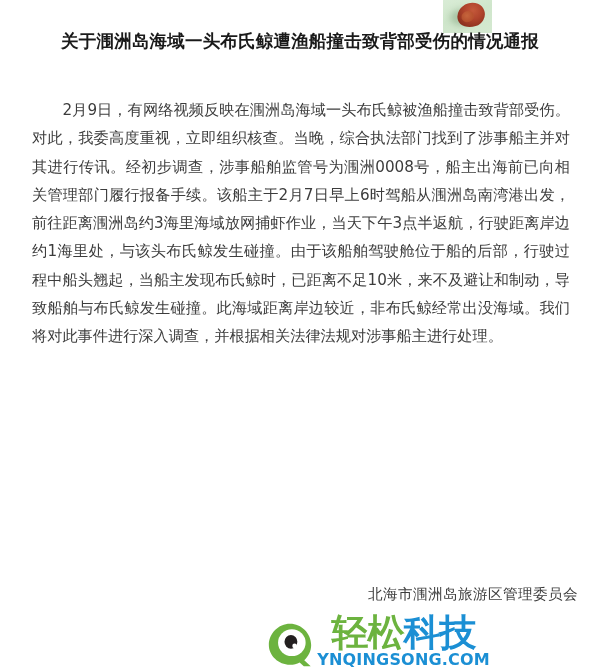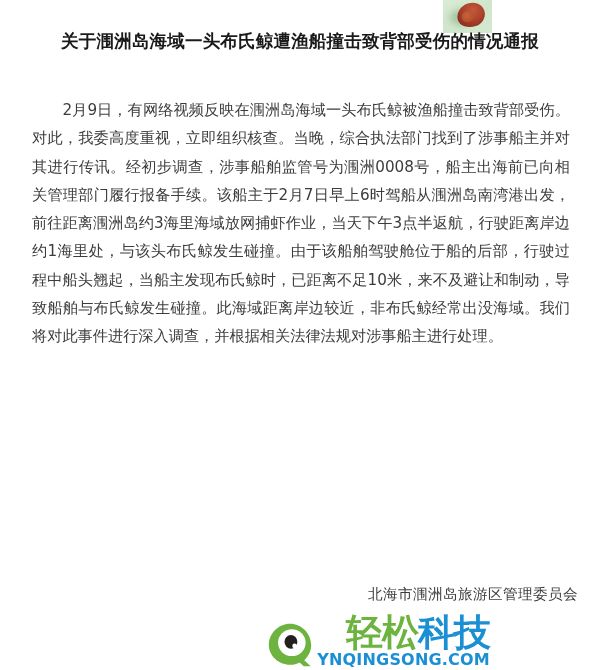--- a/index.html
+++ b/index.html
@@ -121,21 +121,21 @@
   .wm-logo {
     width: 46px;
     height: 46px;
     flex: none;
     margin-right: 4px;
   }
   .wm-text {
     position: relative;
     display: flex;
     flex-direction: column;
-    align-items: flex-end;
+    align-items: center;
     line-height: 1;
   }
   .wm-cn {
     font-size: 37px;
     font-weight: bold;
     letter-spacing: -1px;
     line-height: .92;
     white-space: nowrap;
   }
   .wm-cn .g { color: #6cb33f; }

